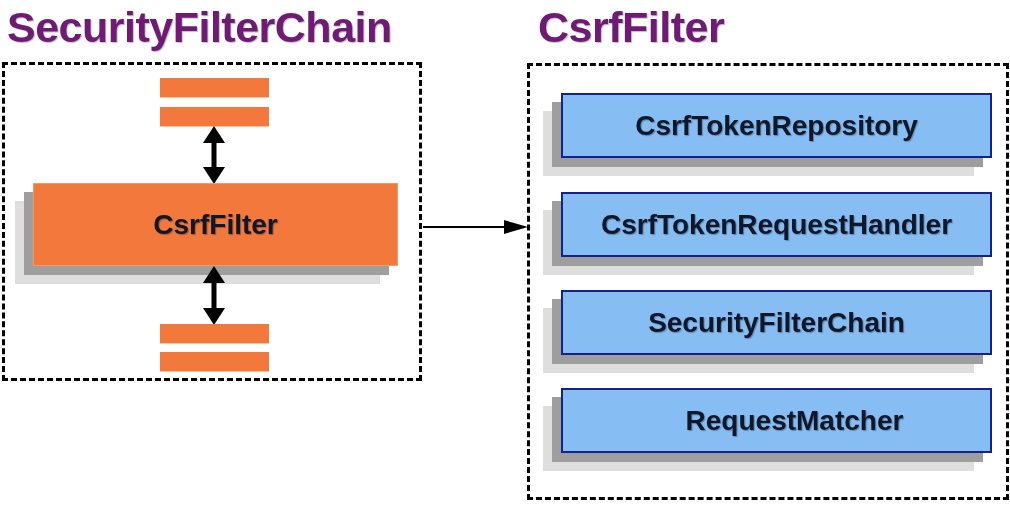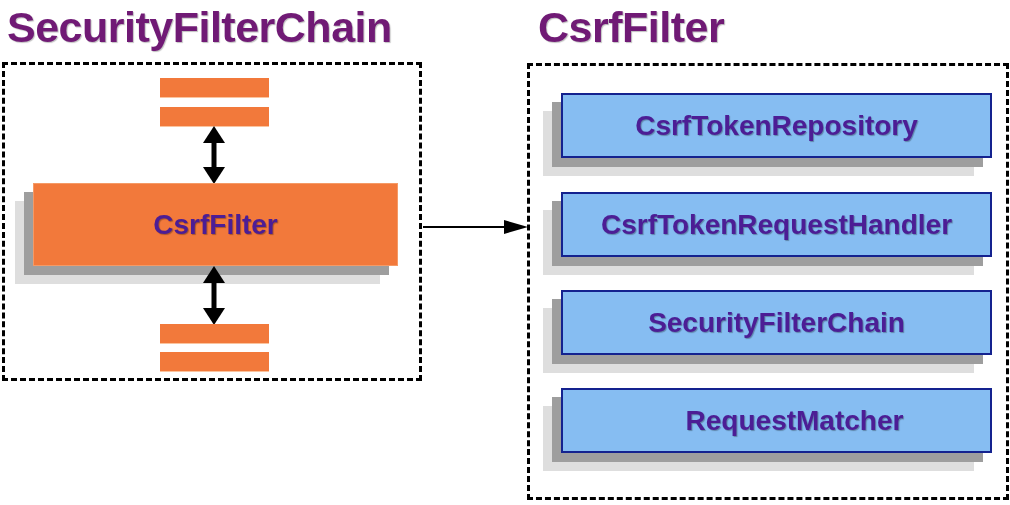--- a/index.html
+++ b/index.html
@@ -37,21 +37,21 @@
     height: 19px;
     background: var(--filter-orange, #F2793B);
     border-bottom: 1px solid #fbc49e;
   }
   .node-box {
     position: absolute;
     display: flex;
     align-items: center;
     justify-content: center;
     font-weight: 700;
-    color: #4c1d95;
+    color: #0f172a;
     text-shadow: 1px 1px 1px rgba(0,0,0,0.3);
     box-shadow: -9px 9px 0 0 var(--shadow-dark, #9E9E9E),
                 -18px 18px 0 0 var(--shadow-light, #DEDEDE);
     box-sizing: border-box;
     text-align: center;
   }
   .orange-node {
     left: 33px;
     top: 183px;
     width: 365px;

